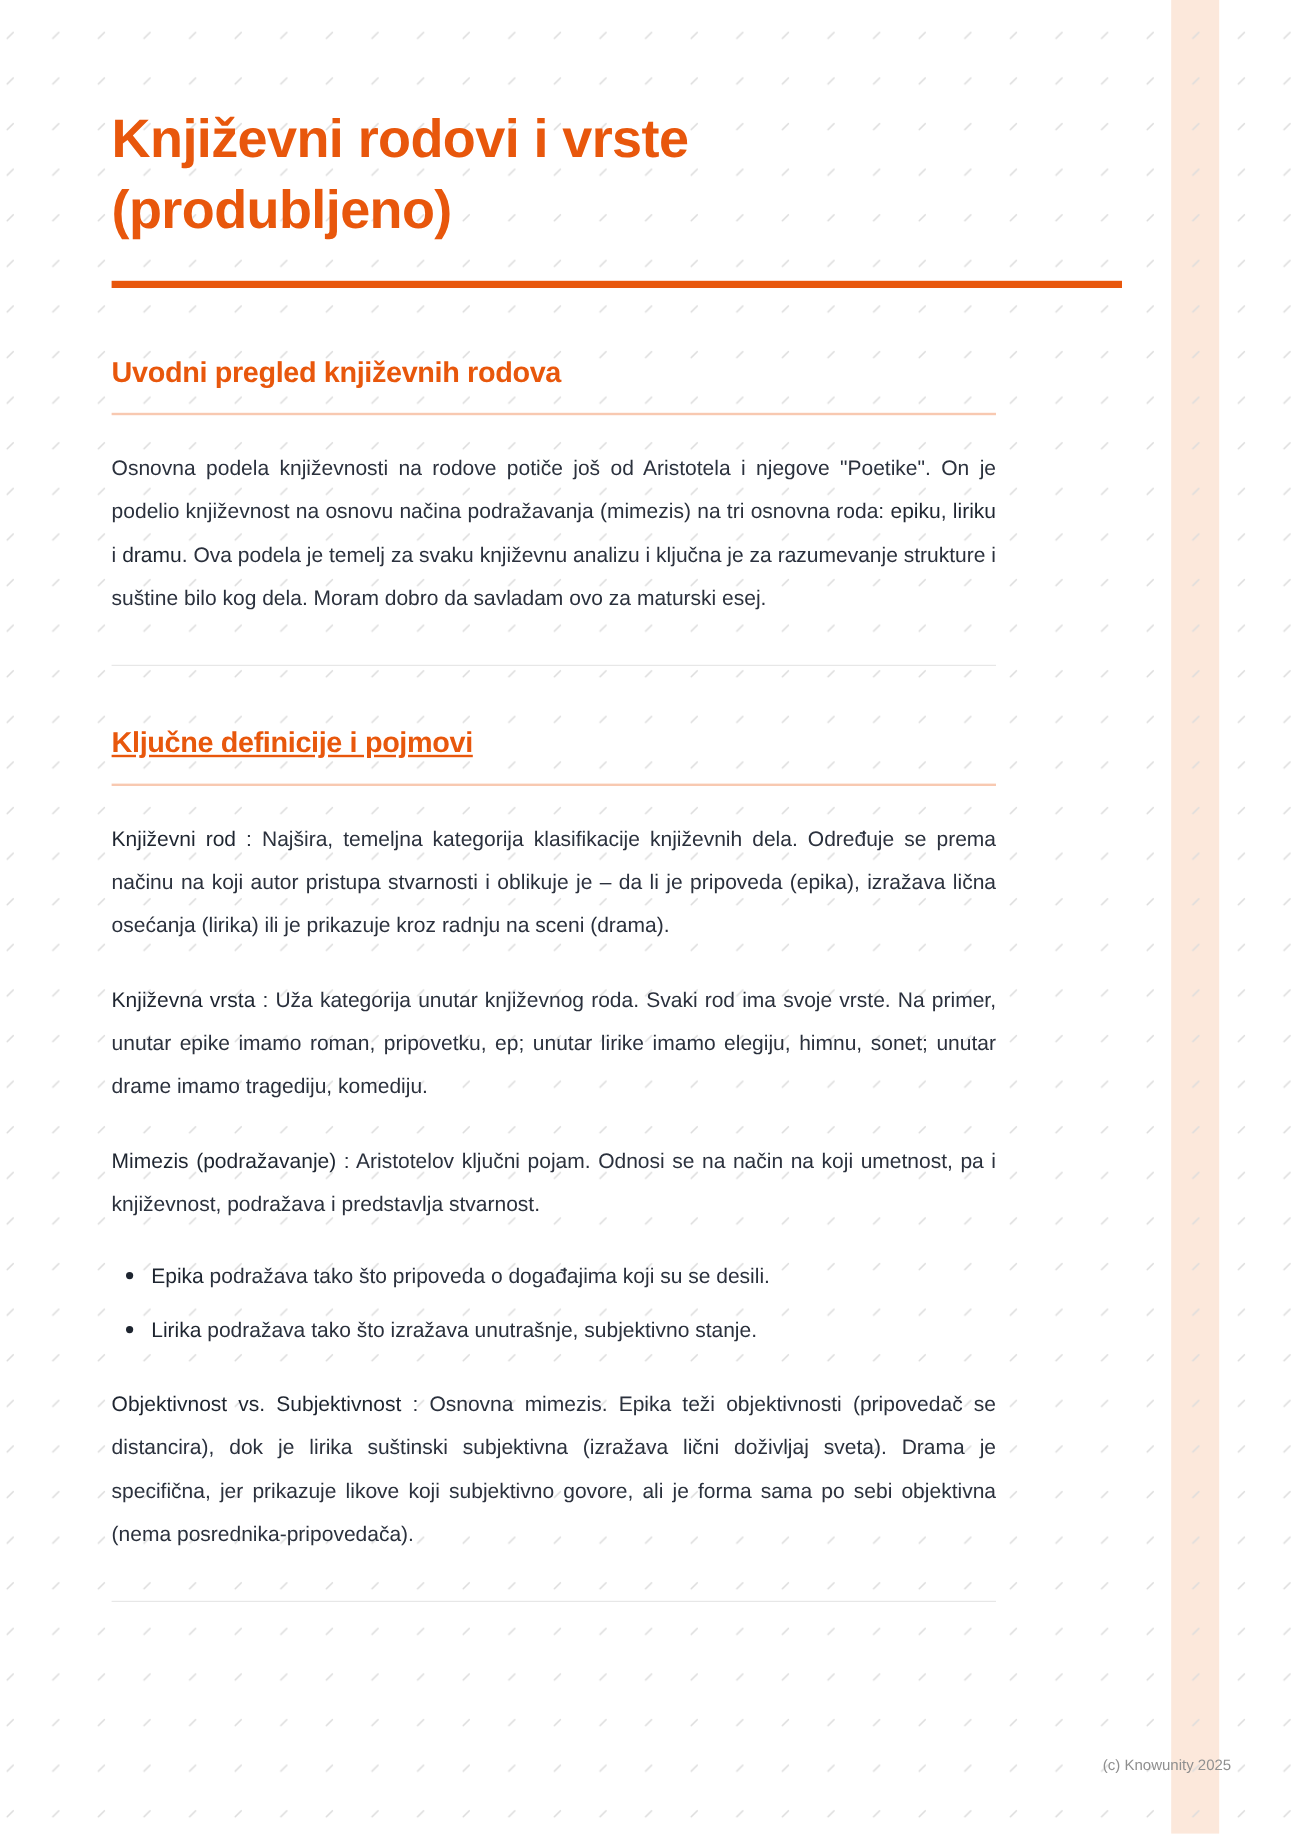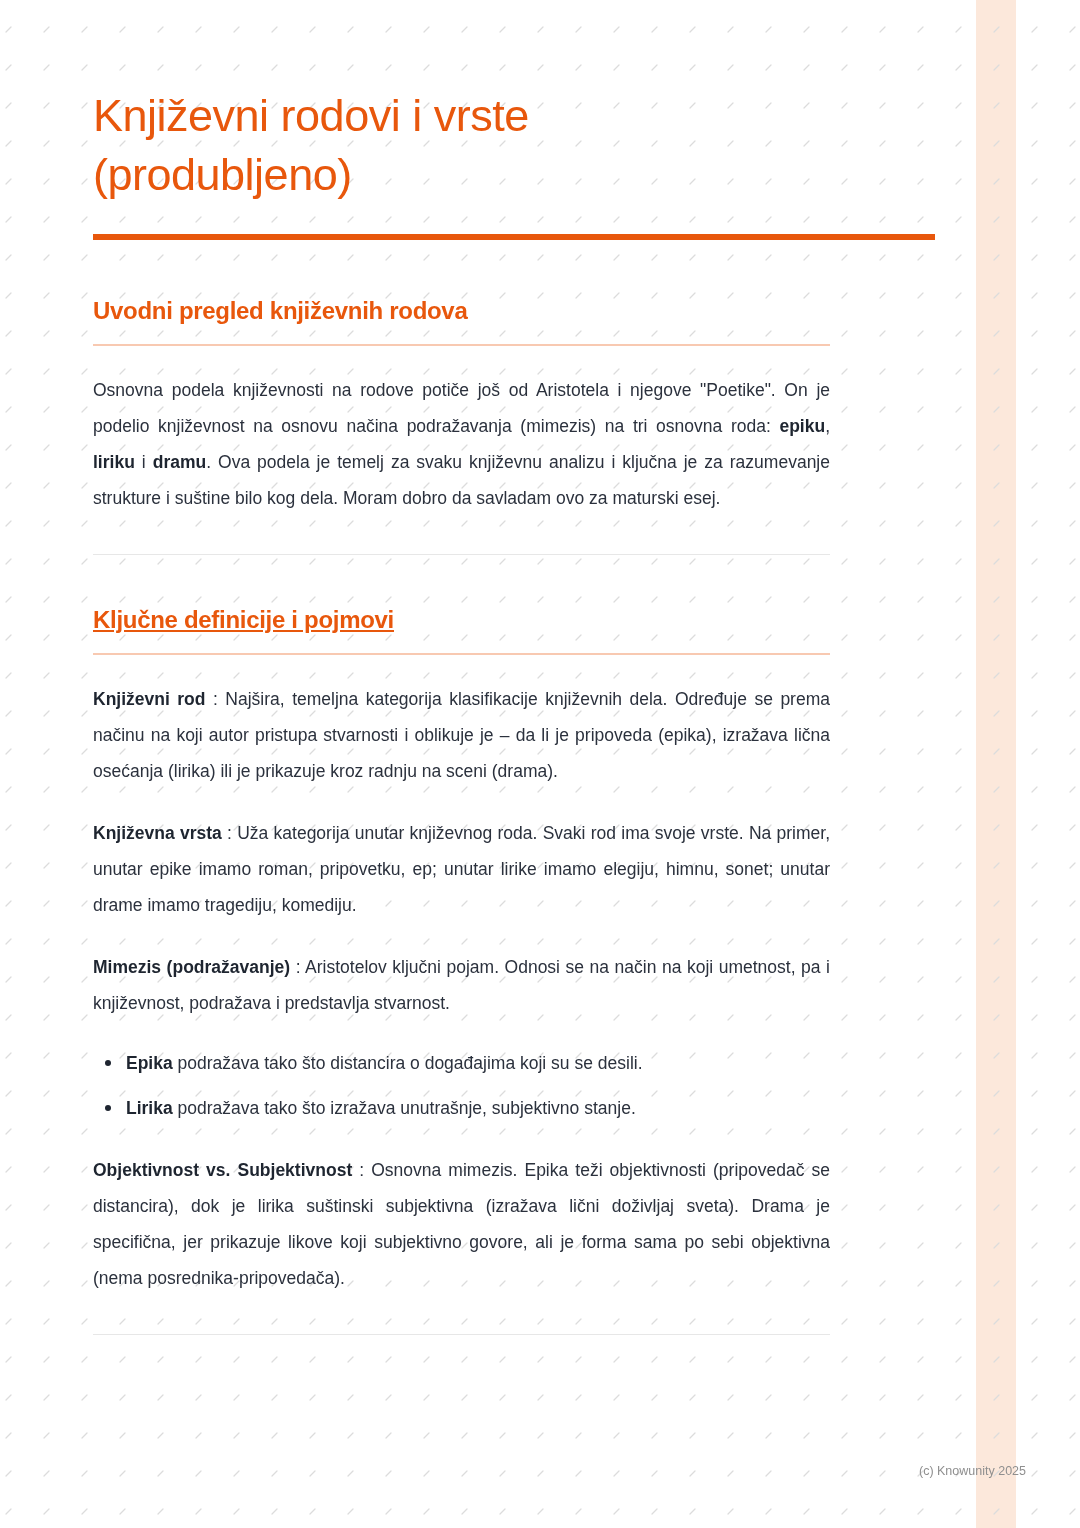--- a/index.html
+++ b/index.html
@@ -26,40 +26,40 @@
   .bg-pattern{
     position:absolute;top:0;left:0;z-index:1;pointer-events:none;
   }
   .content{
     position:relative;z-index:2;
     margin-left:93px;width:737px;
     padding-top:86px;
   }
   .page-title{
     color:var(--accent);
-    font-size:45px;font-weight:400;line-height:59px;letter-spacing:-.5px;
+    font-size:45px;font-weight:700;line-height:59px;letter-spacing:-.5px;
     width:860px;
   }
   .title-rule{
     margin-top:30px;width:842px;height:6px;background:var(--accent);
   }
   .section-heading{
     margin-top:52px;
     color:var(--accent);
     font-size:24px;font-weight:700;line-height:38px;letter-spacing:-.3px;
   }
   .heading-underline{
     margin-top:14px;width:737px;height:2px;background:var(--accent-soft);
   }
   .para{
     margin-top:26px;
     font-size:17.5px;line-height:36px;
     text-align:justify;
   }
-  .para .b, .bullet-text .b{font-weight:700;color:#1e2530;}
+  .para .b, .bullet-text .b{font-weight:400;color:#1e2530;}
   .divider{
     margin-top:38px;width:737px;height:1px;background:var(--divider);
   }
   .section-gap{margin-top:46px;text-decoration:underline;}
   .bullet-list{
     margin-top:24px;list-style:none;
   }
   .bullet-item{
     position:relative;
     padding-left:33px;
@@ -108,21 +108,21 @@
   <div class="divider"></div>
 
   <h2 class="section-heading section-gap">Ključne definicije i pojmovi</h2>
   <div class="heading-underline"></div>
 
   <p class="para"><span class="b">Književni rod</span><span> : Najšira, temeljna kategorija klasifikacije književnih dela. Određuje se prema načinu na koji autor pristupa stvarnosti i oblikuje je – da li je pripoveda (epika), izražava lična osećanja (lirika) ili je prikazuje kroz radnju na sceni (drama).</span></p>
   <p class="para"><span class="b">Književna vrsta</span><span> : Uža kategorija unutar književnog roda. Svaki rod ima svoje vrste. Na primer, unutar epike imamo roman, pripovetku, ep; unutar lirike imamo elegiju, himnu, sonet; unutar drame imamo tragediju, komediju.</span></p>
   <p class="para"><span class="b">Mimezis (podražavanje)</span><span> : Aristotelov ključni pojam. Odnosi se na način na koji umetnost, pa i književnost, podražava i predstavlja stvarnost.</span></p>
 
   <ul class="bullet-list">
-    <li class="bullet-item"><span class="bullet-text"><span class="b">Epika</span><span> podražava tako što distancira o događajima koji su se desili.</span></span></li>
+    <li class="bullet-item"><span class="bullet-text"><span class="b">Epika</span><span> podražava tako što pripoveda o događajima koji su se desili.</span></span></li>
     <li class="bullet-item"><span class="bullet-text"><span class="b">Lirika</span><span> podražava tako što izražava unutrašnje, subjektivno stanje.</span></span></li>
   </ul>
 
   <p class="para"><span class="b">Objektivnost vs. Subjektivnost</span><span> : Osnovna mimezis. Epika teži objektivnosti (pripovedač se distancira), dok je lirika suštinski subjektivna (izražava lični doživljaj sveta). Drama je specifična, jer prikazuje likove koji subjektivno govore, ali je forma sama po sebi objektivna (nema posrednika-pripovedača).</span></p>
 
   <div class="divider"></div>
 
 </div>
 
 <div class="footer-credit">(c) Knowunity 2025</div>

